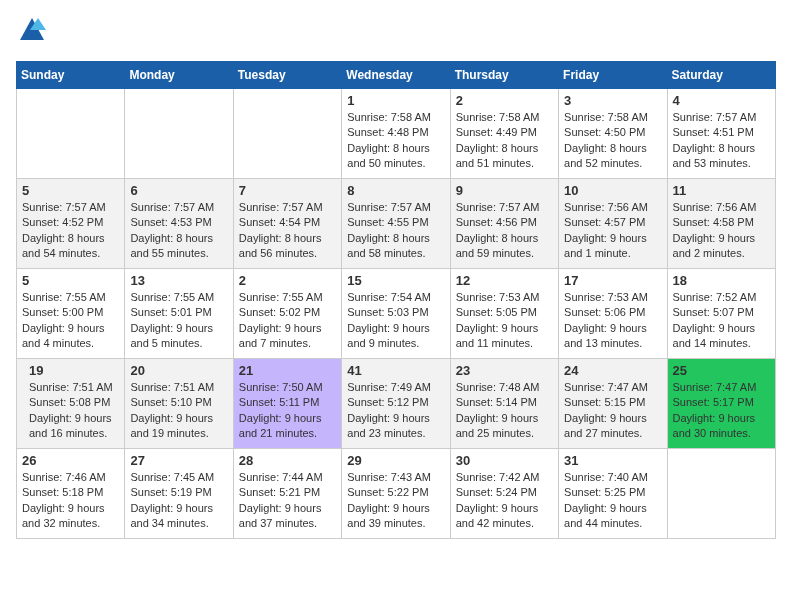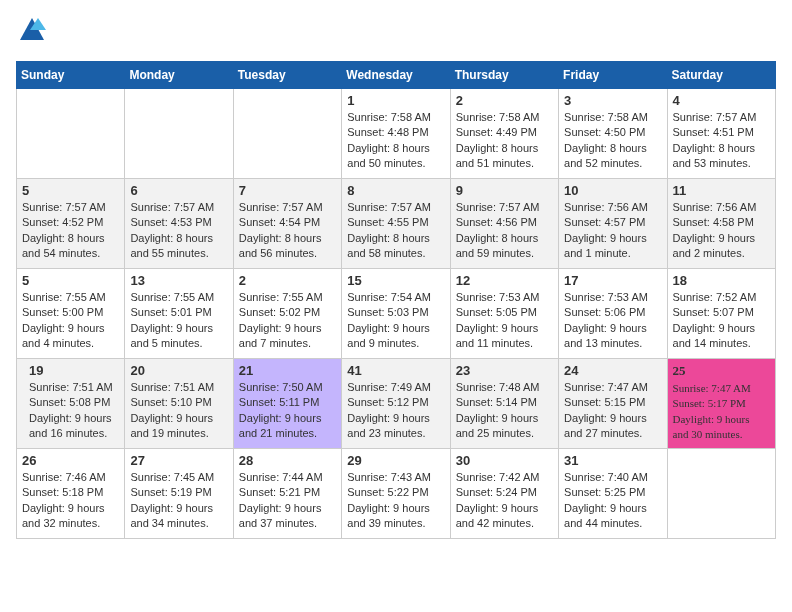--- a/index.html
+++ b/index.html
@@ -221,21 +221,21 @@
           <div class="day-info">Sunrise: 7:49 AM<br>Sunset: 5:12 PM<br>Daylight: 9 hours<br>and 23 minutes.</div>
         </td>
         <td style="background-color: rgb(242, 242, 242);">
           <span class="day-number">23</span>
           <div class="day-info">Sunrise: 7:48 AM<br>Sunset: 5:14 PM<br>Daylight: 9 hours<br>and 25 minutes.</div>
         </td>
         <td style="background-color: rgb(242, 242, 242);">
           <span class="day-number">24</span>
           <div class="day-info">Sunrise: 7:47 AM<br>Sunset: 5:15 PM<br>Daylight: 9 hours<br>and 27 minutes.</div>
         </td>
-        <td style="background-color: #ec4899; font-family: Liberation Serif, serif;">
+        <td style="background-color: #22c55e;">
           <span class="day-number">25</span>
           <div class="day-info">Sunrise: 7:47 AM<br>Sunset: 5:17 PM<br>Daylight: 9 hours<br>and 30 minutes.</div>
         </td>
       </tr>
       <tr>
         <td>
           <span class="day-number">26</span>
           <div class="day-info">Sunrise: 7:46 AM<br>Sunset: 5:18 PM<br>Daylight: 9 hours<br>and 32 minutes.</div>
         </td>
         <td>

